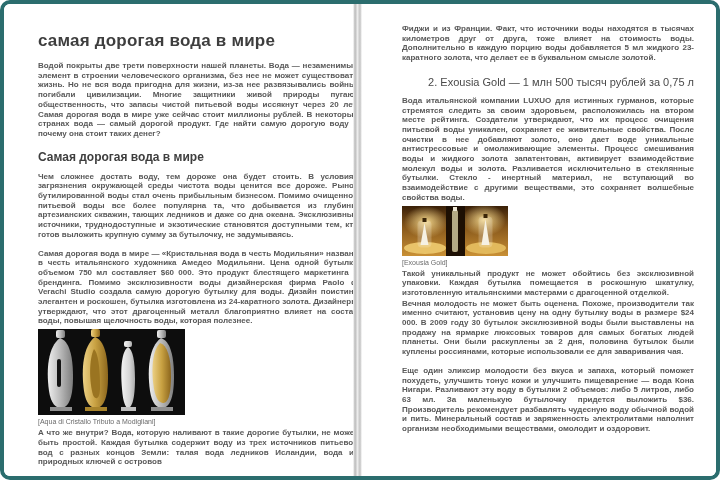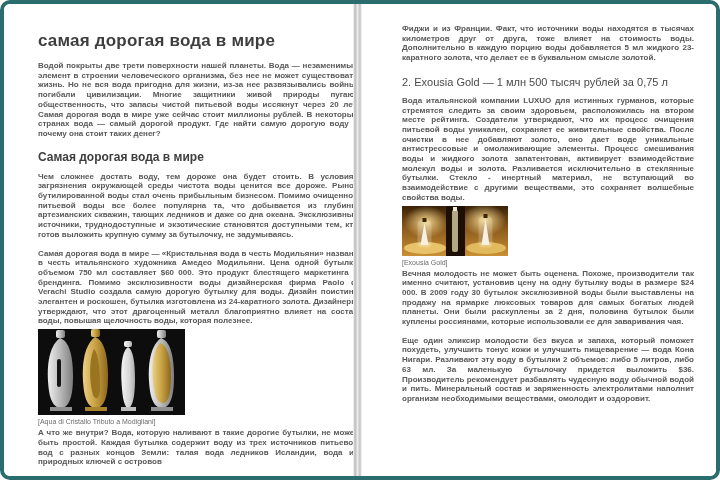--- a/index.html
+++ b/index.html
@@ -23,21 +23,21 @@
   h1.title{
     font-size:17px;font-weight:700;color:#3e3e3e;
     margin:0 0 10px 0;letter-spacing:.2px;
   }
   h2.section{
     font-size:12px;font-weight:700;color:#3e3e3e;
     margin:11px 0 8px 0;
   }
   h3.item{
     font-size:11px;font-weight:400;color:#4a4a4a;
-    margin:12px 0 7px 0;line-height:14px;
+    margin:12px 0 7px 0;line-height:14px;text-align:right;
   }
   p.body{
     font-size:8px;line-height:9.7px;color:#585858;
     text-align:justify;margin:0 0 9px 0;font-weight:bold;
   }
   p.tight{margin-bottom:1px;}
   .photo{display:block;margin:3px 0 2px 0;}
   .caption{
     font-size:7px;line-height:9px;color:#6a6a6a;margin:1px 0 2px 0;
   }
@@ -131,17 +131,18 @@
       <rect x="16" y="15" width="13" height="26" rx="3" fill="#ffffff" opacity=".22" stroke="#fdf3d8" stroke-width="1"></rect>
       <path d="M22.5 17 L18.5 39 L26.5 39 Z" fill="#f6f1e3"></path>
       <rect x="20.5" y="12" width="4" height="4" fill="#3a2508"></rect>
 
       <rect x="77" y="11" width="13" height="30" rx="3" fill="#ffffff" opacity=".22" stroke="#fdf3d8" stroke-width="1"></rect>
       <path d="M83.5 13 L79.5 39 L87.5 39 Z" fill="#f6f1e3"></path>
       <rect x="81.5" y="8" width="4" height="4" fill="#3a2508"></rect>
     </svg>
 
     <div class="caption">[Exousia Gold]</div>
+    <p class="body tight">Такой уникальный продукт не может обойтись без эксклюзивной упаковки. Каждая бутылка помещается в роскошную шкатулку, изготовленную итальянскими мастерами с драгоценной отделкой.</p>
     <p class="body">Вечная молодость не может быть оценена. Похоже, производители так именно считают, установив цену на одну бутылку воды в размере $24 000. В 2009 году 30 бутылок эксклюзивной воды были выставлены на продажу на ярмарке люксовых товаров для самых богатых людей планеты. Они были раскуплены за 2 дня, половина бутылок были куплены россиянами, которые использовали ее для заваривания чая.</p>
     <p class="body">Еще один эликсир молодости без вкуса и запаха, который поможет похудеть, улучшить тонус кожи и улучшить пищеварение — вода Кона Нигари. Разливают эту воду в бутылки 2 объемов: либо 5 литров, либо 63 мл. За маленькую бутылочку придется выложить $36. Производитель рекомендует разбавлять чудесную воду обычной водой и пить. Минеральный состав и заряженность электролитами наполнит организм необходимыми веществами, омолодит и оздоровит.</p>
   </div>
 
 </div>
 
 </body></html>

